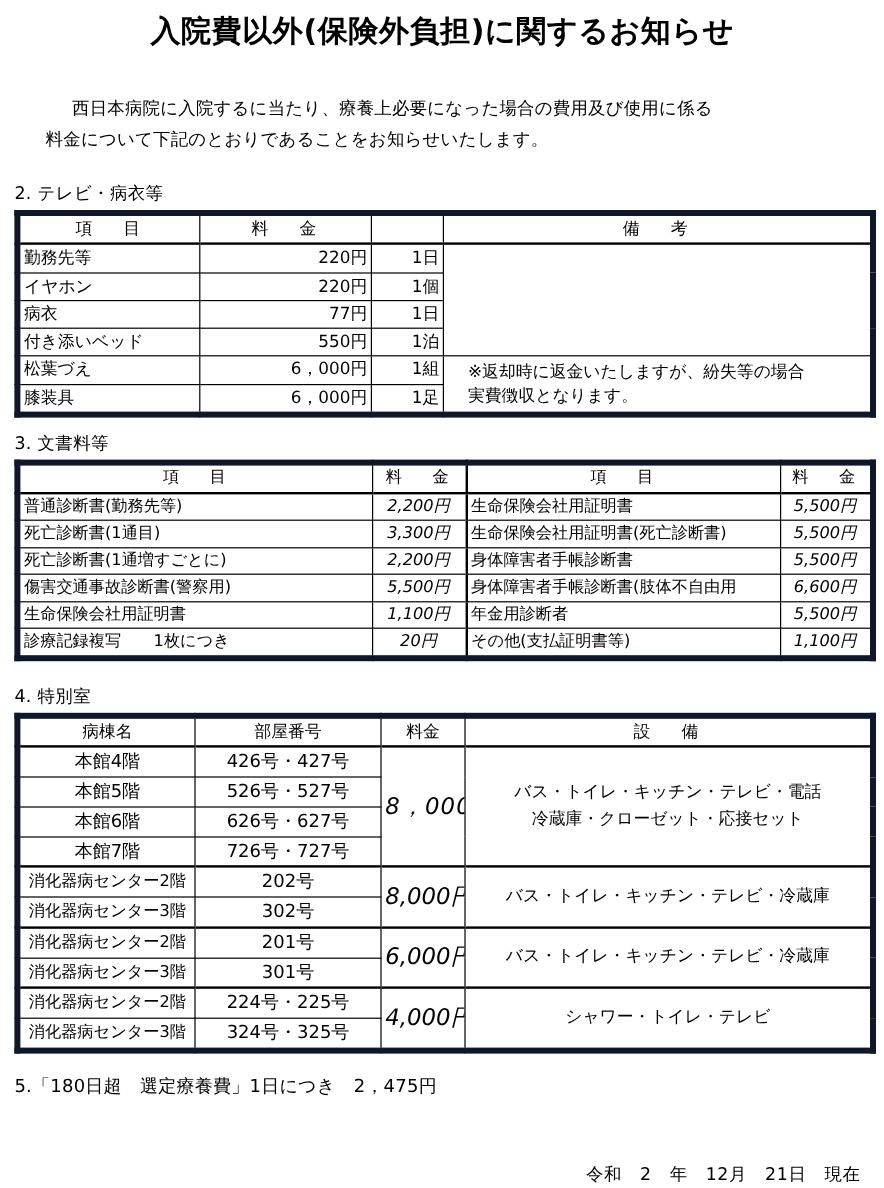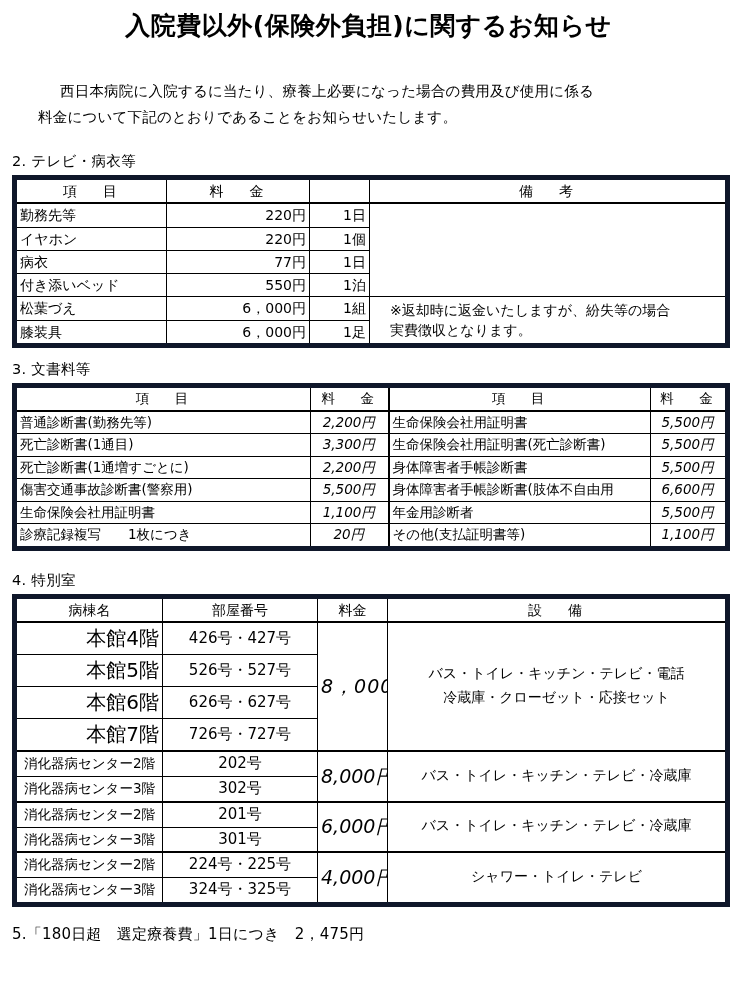--- a/index.html
+++ b/index.html
@@ -115,25 +115,25 @@
   #tbl-doc td { height: 21px; font-size: 13.5px; }
   #tbl-doc .thick-l { border-left: 2px solid #000; }
 
   
   #tbl-room col.r1 { width: 148px; }
   #tbl-room col.r2 { width: 155px; }
   #tbl-room col.r3 { width: 70px; }
   #tbl-room col.r4 { width: 340px; }
   #tbl-room td { height: 22px; }
   #tbl-room .ward   { text-align: center; font-size: 13.5px; }
-  #tbl-room .ward.big { font-size: 20px; text-align: right; }
+  #tbl-room .ward.big { font-size: 15px; }
   #tbl-room .room   { text-align: center; font-size: 15px; }
   #tbl-room .fee    { text-align: center; font-size: 19px; font-style: italic; }
   #tbl-room .fee.wide { letter-spacing: 1px; }
-  #tbl-room .fac    { text-align: center; font-size: 14px; white-space: pre-line; line-height: 1.7; font-family: Liberation Mono, monospace; }
+  #tbl-room .fac    { text-align: center; font-size: 14px; white-space: pre-line; line-height: 1.7; }
   #tbl-room .grp-top { border-top: 2px solid #000; }
 
   .sec5 {
     margin-top: 18px;
     font-size: 15px;
     letter-spacing: 0.2px;
   }
   .date-line {
     position: absolute;
     right: 12px;
@@ -333,14 +333,15 @@
         <tr>
           <td class="ward">消化器病センター3階</td>
           <td class="room">324号・325号</td>
         </tr>
       </tbody>
     </table>
   </div>
 
   <div class="sec5">5.「180日超　選定療養費」1日につき　2，475円</div>
 
+  <div class="date-line">令和　2　年　12月　21日　現在</div>
 
 </div>
 
 </body></html>

